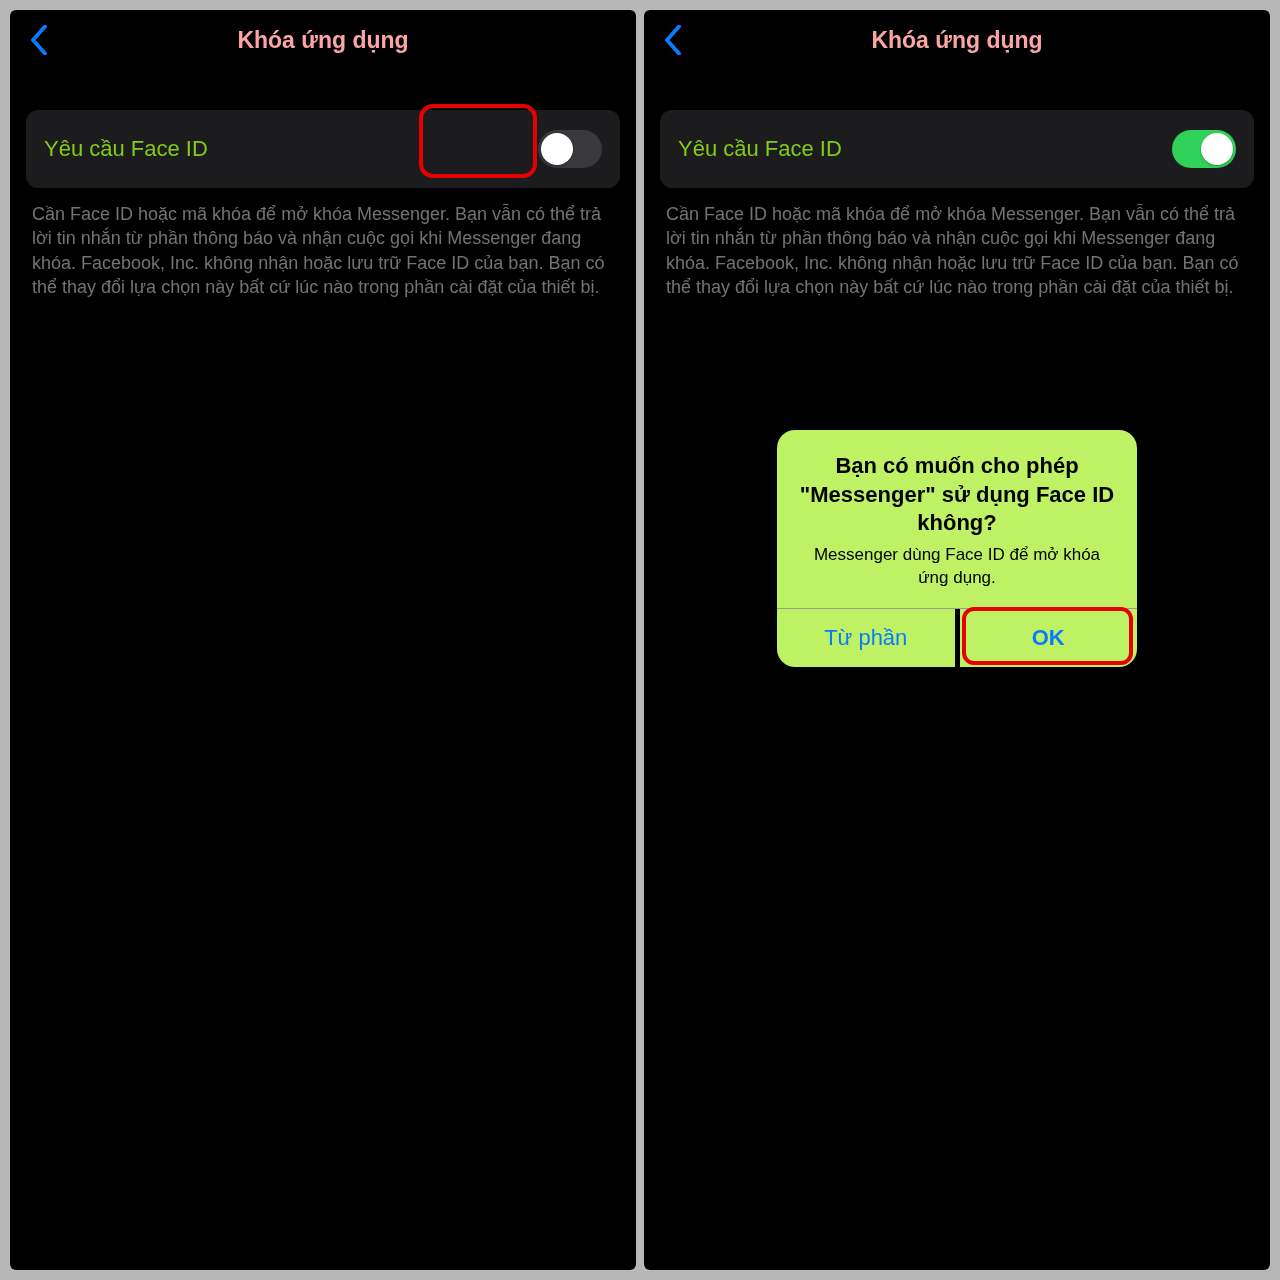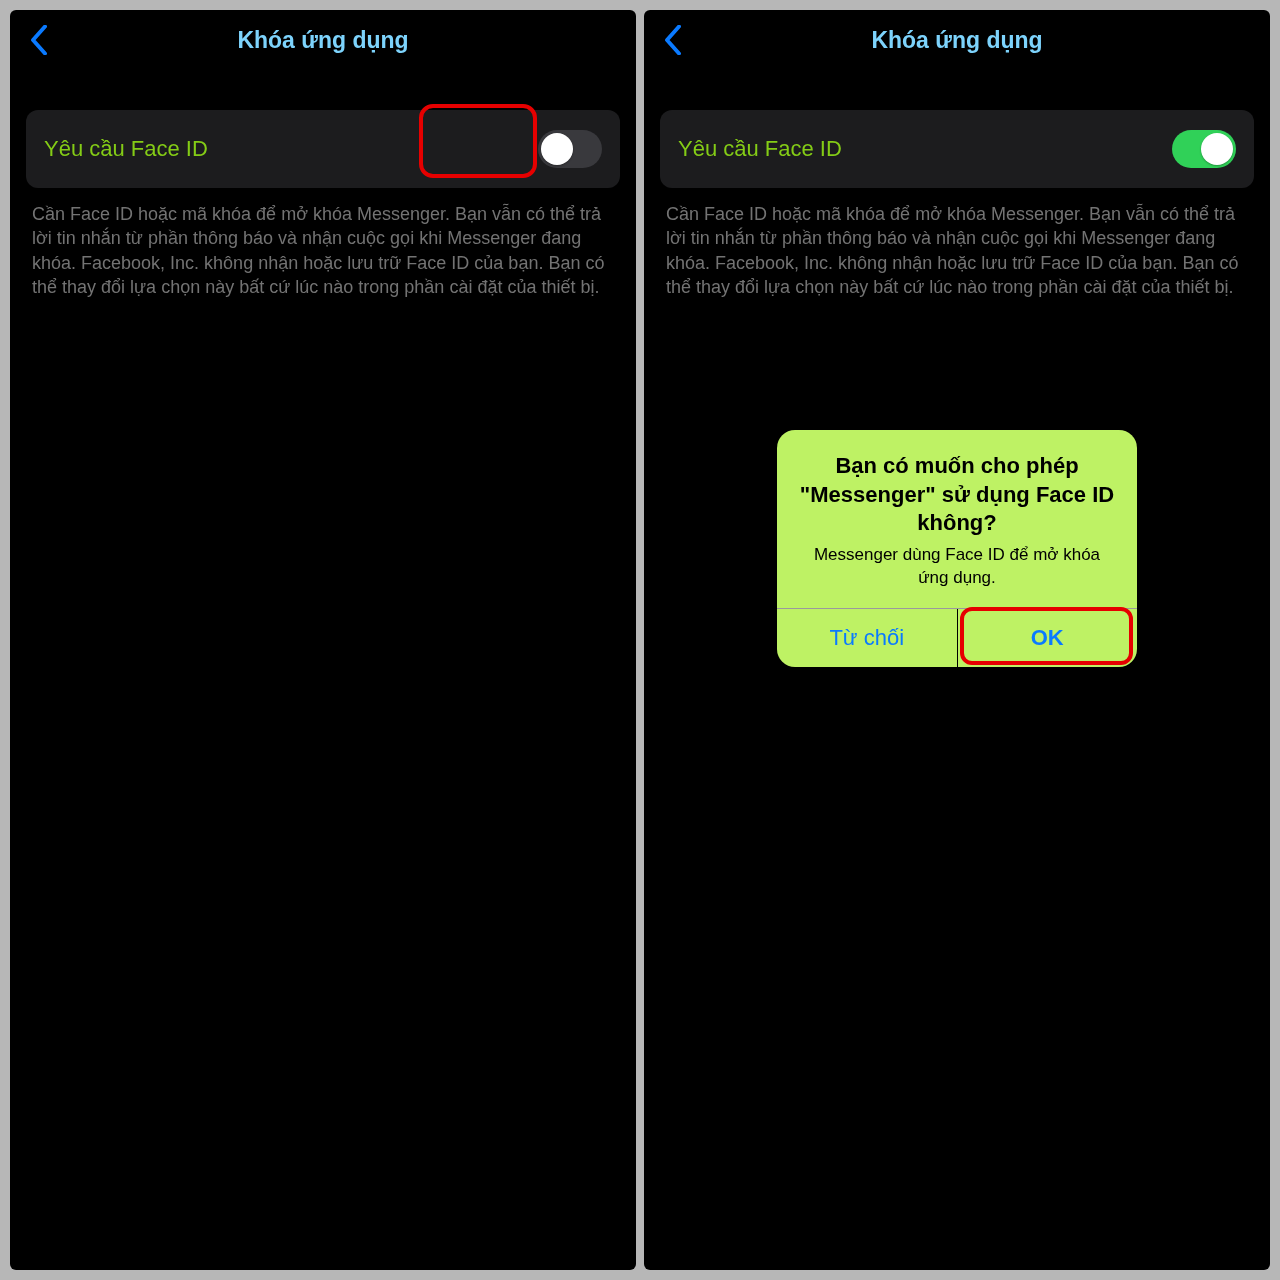--- a/index.html
+++ b/index.html
@@ -25,21 +25,21 @@
     top: 50%;
     transform: translateY(-50%);
     color: #0a7aff;
     font-size: 34px;
     width: 30px; height: 40px;
     display: flex; align-items: center; justify-content: center;
     cursor: pointer;
   }
   .back svg { width: 18px; height: 30px; }
   .title {
-    color: #7dd3fc;
+    color: #fca5a5;
     font-size: 23px;
     font-weight: 600;
   }
   .content { padding: 10px 16px 0 16px; }
   .row {
     background: #1c1c1e;
     border-radius: 12px;
     padding: 20px 18px;
     display: flex;
     align-items: center;
@@ -120,21 +120,21 @@
   }
   .alert-btn {
     flex: 1;
     text-align: center;
     padding: 16px 0;
     font-size: 22px;
     color: #0a7aff;
     cursor: pointer;
     position: relative;
   }
-  .alert-btn + .alert-btn { border-left: 1px solid #000000; }
+  .alert-btn + .alert-btn { border-left: 5px solid #000000; }
   .alert-btn.primary { font-weight: 600; }
 </style>
 </head>
 <body>
 
 <div class="stage">
 
   <div class="phone">
     <div class="header">
       <div class="back">
@@ -175,21 +175,21 @@
       <div class="desc">Cần Face ID hoặc mã khóa để mở khóa Messenger. Bạn vẫn có thể trả lời tin nhắn từ phần thông báo và nhận cuộc gọi khi Messenger đang khóa. Facebook, Inc. không nhận hoặc lưu trữ Face ID của bạn. Bạn có thể thay đổi lựa chọn này bất cứ lúc nào trong phần cài đặt của thiết bị.</div>
     </div>
 
     <div class="overlay">
       <div class="alert">
         <div class="alert-body">
           <div class="alert-title">Bạn có muốn cho phép "Messenger" sử dụng Face ID không?</div>
           <div class="alert-msg">Messenger dùng Face ID để mở khóa ứng dụng.</div>
         </div>
         <div class="alert-buttons">
-          <div class="alert-btn">Từ chối</div>
+          <div class="alert-btn">Từ phần</div>
           <div class="alert-btn primary" style="position:relative">
             <span>OK</span>
             <span class="highlight-box" style="left:2px; right:4px; top:-2px; bottom:2px; border-radius:12px;"></span>
           </div>
         </div>
       </div>
     </div>
   </div>
 
 </div>

